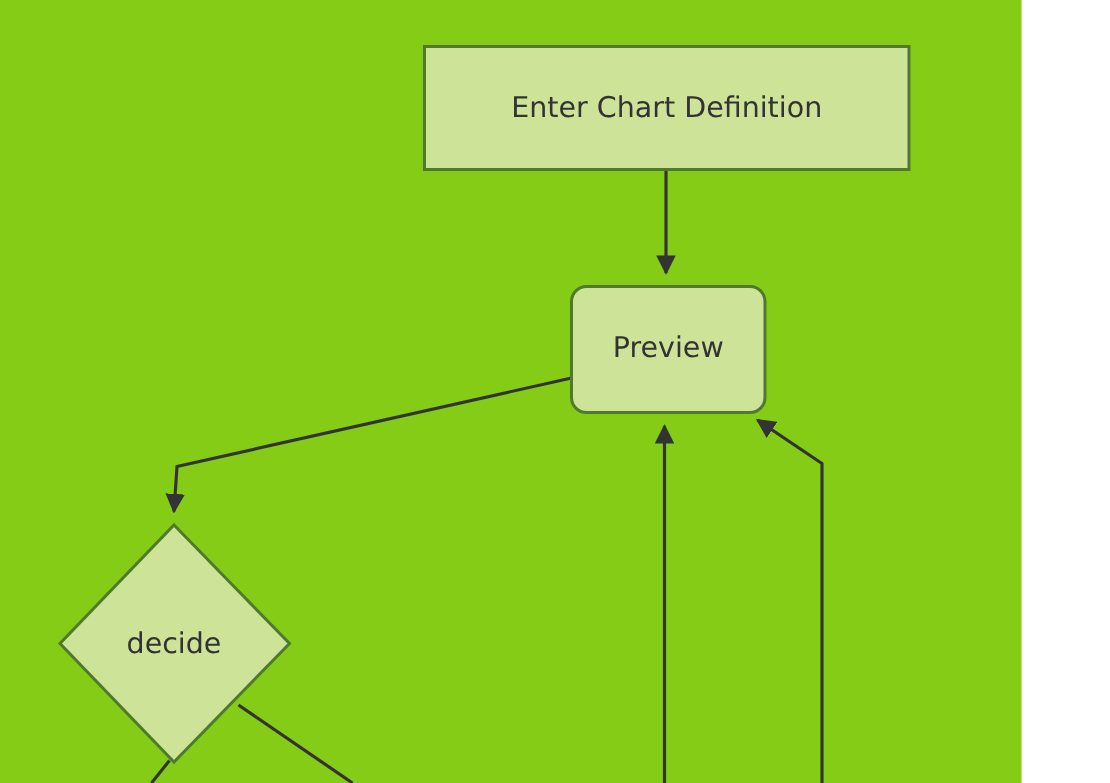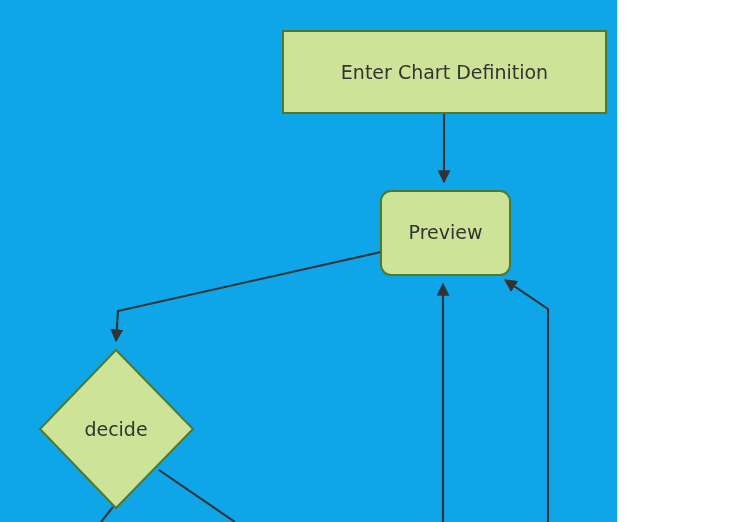--- a/index.html
+++ b/index.html
@@ -9,23 +9,23 @@
     background: #ffffff;
   }
   body {
     width: 740px;
     height: 522px;
     overflow: hidden;
     font-family: "DejaVu Sans", "Liberation Sans", sans-serif;
   }
   #diagram-root {
     position: relative;
-    width: 617px;
+    width: 681px;
     height: 522px;
-    background: #0ea5e9;
+    background: #84cc16;
   }
   svg#flowchart-canvas {
     position: absolute;
     top: 0;
     left: 0;
     width: 740px;
     height: 522px;
     display: block;
   }
   .node-shape {

